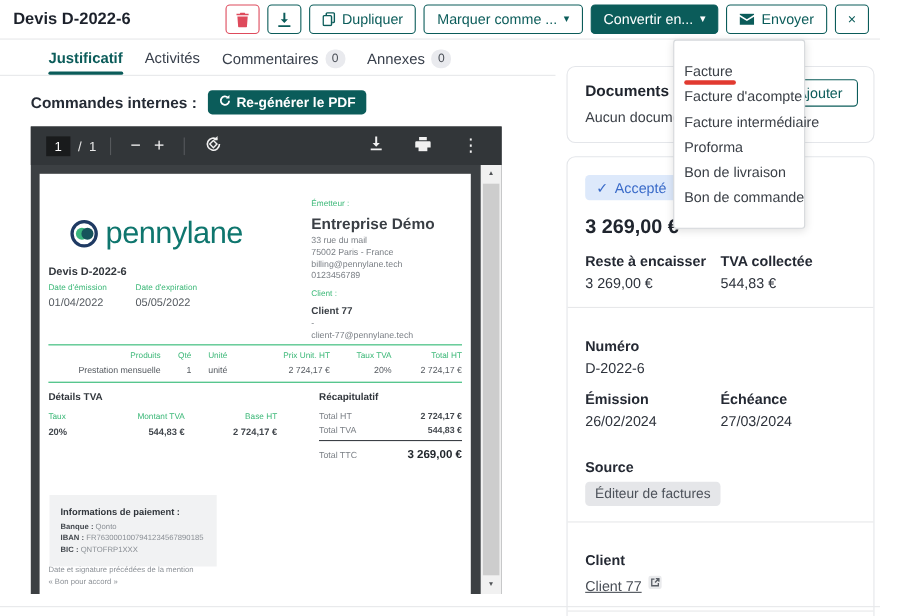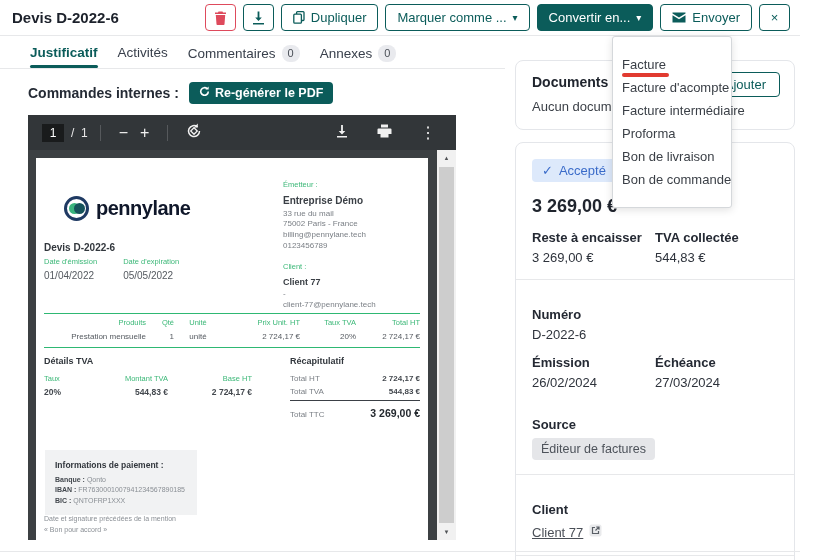--- a/index.html
+++ b/index.html
@@ -16,21 +16,21 @@
   .btn.primary { background:#0b5c5a; color:#fff; border-color:#0b5c5a; }
   .caret { font-size:10px; line-height:1; }
   .btn svg { display:block; }
 
   
   .content { display:flex; align-items:flex-start; }
   .left { width:505px; }
   .right { width:280px; margin-left:10px; }
 
   
-  .tabs { display:flex; gap:20px; margin-top:9px; padding-left:30px; border-bottom:1px solid #e7e8ea; height:24px; align-items:flex-start; }
+  .tabs { display:flex; gap:20px; margin-top:9px; padding-left:44px; border-bottom:1px solid #e7e8ea; height:24px; align-items:flex-start; }
   .tab { display:flex; align-items:center; gap:6px; font-size:13.5px; color:#39404c; padding-bottom:6px; position:relative; cursor:pointer; }
   .tab.active { color:#0b5c5a; font-weight:700; }
   .tab.active::after { content:""; position:absolute; left:0; right:0; bottom:-2px; height:3px; border-radius:3px; background:#0b5c5a; }
   .pill { background:#e9eaee; color:#4a4f57; font-size:11px; line-height:1; padding:3px 6px; border-radius:8px; font-weight:400; }
 
   
   .cmd-row { display:flex; align-items:center; gap:10px; margin:13px 0 11px 28px; }
   .cmd-label { font-size:14px; font-weight:700; color:#252b35; }
   .btn-small { display:inline-flex; align-items:center; gap:5px; background:#0b5c5a; color:#fff; font-size:12.5px; font-weight:700; border:none; border-radius:4px; padding:4px 10px; cursor:pointer; font-family:inherit; }
 
@@ -50,24 +50,24 @@
   .vscroll .arr.down { bottom:0; }
   .vscroll .thumb { position:absolute; left:2px; right:2px; top:17px; bottom:17px; background:#cdcdcd; cursor:pointer; }
 
   
   .pdf-page { font-family:"Liberation Sans", sans-serif; color:#555a60; }
   .gl { color:#3cb878; }  
   .logo { position:absolute; left:28px; top:38px; display:flex; align-items:center; gap:7px; }
   .logo-icon { width:25px; height:25px; border:3px solid #1f3a63; border-radius:50%; display:flex; align-items:center; justify-content:center; }
   .logo-icon .a { width:11px; height:11px; border-radius:50%; background:#3ab47d; }
   .logo-icon .b { width:11px; height:11px; border-radius:50%; background:#16535b; margin-left:-6px; }
-  .logo-text { font-size:20px; font-weight:700; color:#0f172a; letter-spacing:-0.5px; }
+  .logo-text { font-size:28px; font-weight:400; color:#0f766e; letter-spacing:-0.5px; }
   .emetteur { position:absolute; left:247px; top:22px; font-size:8px; line-height:1.35; color:#7a7f85; }
   .emetteur .lbl { font-size:7.5px; margin-bottom:4px; }
-  .emetteur .name { font-size:10px; font-weight:700; color:#3a3f45; margin-bottom:1px; }
+  .emetteur .name { font-size:14px; font-weight:700; color:#3a3f45; margin-bottom:1px; }
   .doc-title { position:absolute; left:8px; top:84px; font-size:10px; font-weight:700; color:#32373d; }
   .dates { position:absolute; left:8px; top:99px; display:flex; gap:26px; }
   .dates .dl { font-size:7.5px; margin-bottom:4px; }
   .dates .dv { font-size:10px; color:#555a60; }
   .clientblk { position:absolute; left:247px; top:104px; font-size:8px; line-height:1.4; color:#7a7f85; }
   .clientblk .lbl { font-size:7.5px; margin-bottom:3px; }
   .clientblk .name { font-size:9px; font-weight:700; color:#3a3f45; }
   .ptable { position:absolute; left:8px; top:155px; width:376px; }
   .ptable .rule { border-top:1.5px solid #2eb873; }
   .prow { display:flex; align-items:center; padding:4px 0; }

